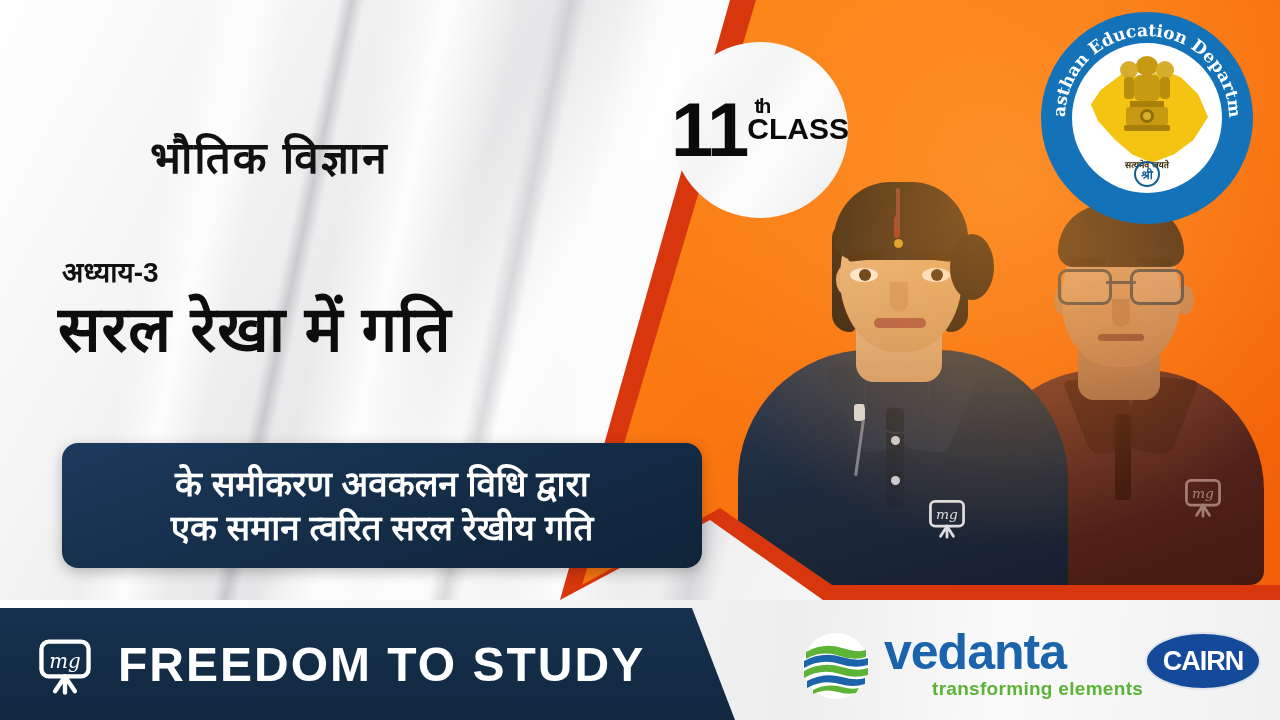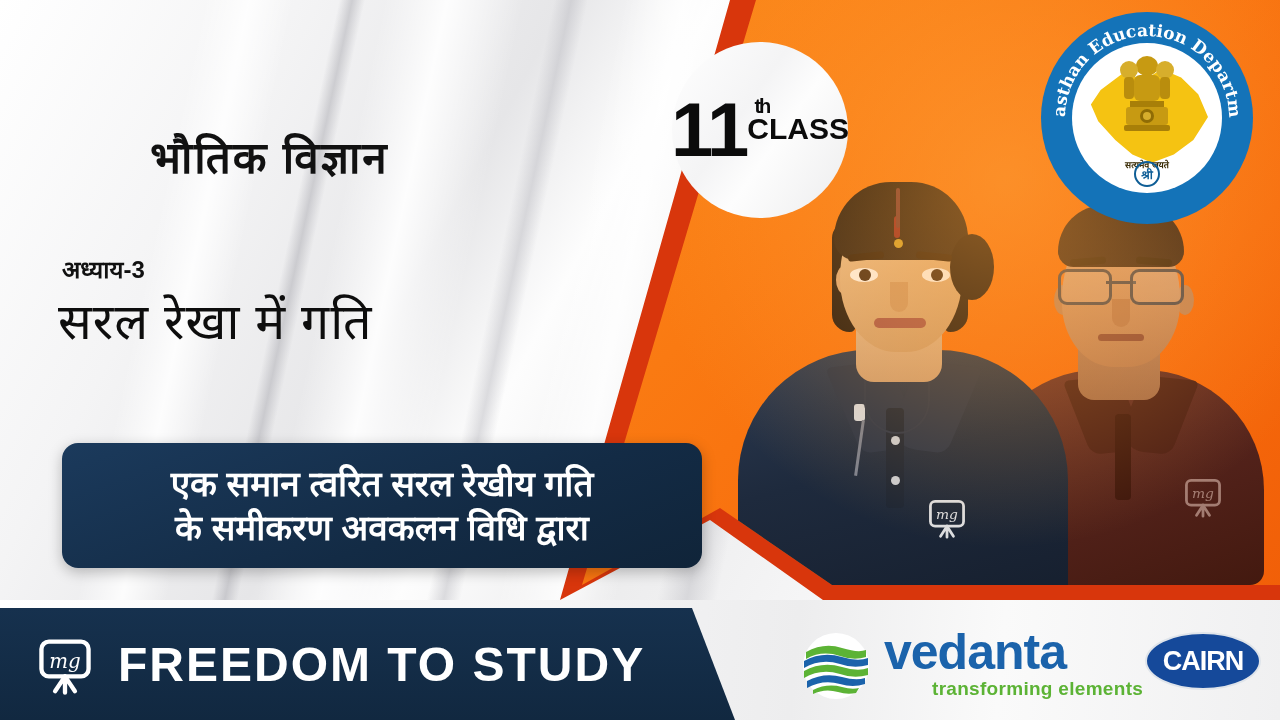--- a/index.html
+++ b/index.html
@@ -197,24 +197,24 @@
     font-size:66px;font-weight:bold;color:#163256;line-height:1;
     font-family:"Liberation Sans",sans-serif;
   }
   .subject{
     position:absolute;left:150px;top:126px;
     font-size:44px;font-weight:bold;color:#111;letter-spacing:2px;
   }
 
   
   .chapter-no{
-    position:absolute;left:62px;top:252px;font-size:24px;font-weight:bold;color:#111;
+    position:absolute;left:62px;top:252px;font-size:28px;font-weight:bold;color:#111;
   }
   .chapter-title{
-    position:absolute;left:58px;top:296px;font-size:50px;font-weight:normal;color:#0d0d0d;
+    position:absolute;left:58px;top:296px;font-size:63px;font-weight:bold;color:#0d0d0d;
     letter-spacing:1px;line-height:1.05;white-space:nowrap;
   }
 
   
   .sub-box{
     position:absolute;left:62px;top:443px;width:640px;height:125px;
     background:linear-gradient(160deg,#1b3a5c 0%,#132b45 60%,#102439 100%);
     border-radius:16px;
     display:flex;flex-direction:column;align-items:center;justify-content:center;
     box-shadow:0 4px 14px rgba(0,0,0,.25);
@@ -414,22 +414,22 @@
       </svg>
       <div class="motto">सत्यमेव जयते</div>
       <div class="mono">श्री</div>
     </div>
   </div>
 
   <div class="chapter-no">अध्याय-3</div>
   <div class="chapter-title">सरल रेखा में गति</div>
 
   <div class="sub-box">
+    <div class="sub-line">के समीकरण अवकलन विधि द्वारा</div>
     <div class="sub-line">एक समान त्वरित सरल रेखीय गति</div>
-    <div class="sub-line">के समीकरण अवकलन विधि द्वारा</div>
   </div>
 
 
   <div class="footer-white"></div>
   <div class="footer-bar">
     <svg class="footer-mg" viewBox="0 0 100 100">
       <rect x="12" y="14" width="76" height="56" rx="12" fill="none" stroke="#ffffff" stroke-width="7"></rect>
       <path d="M50 70 L34 94 M50 70 L50 96 M50 70 L66 94" stroke="#ffffff" stroke-width="7" fill="none" stroke-linecap="round"></path>
       <text x="50" y="56" font-size="32" font-style="italic" font-family="DejaVu Serif, serif" fill="#ffffff" text-anchor="middle">mg</text>
     </svg>

